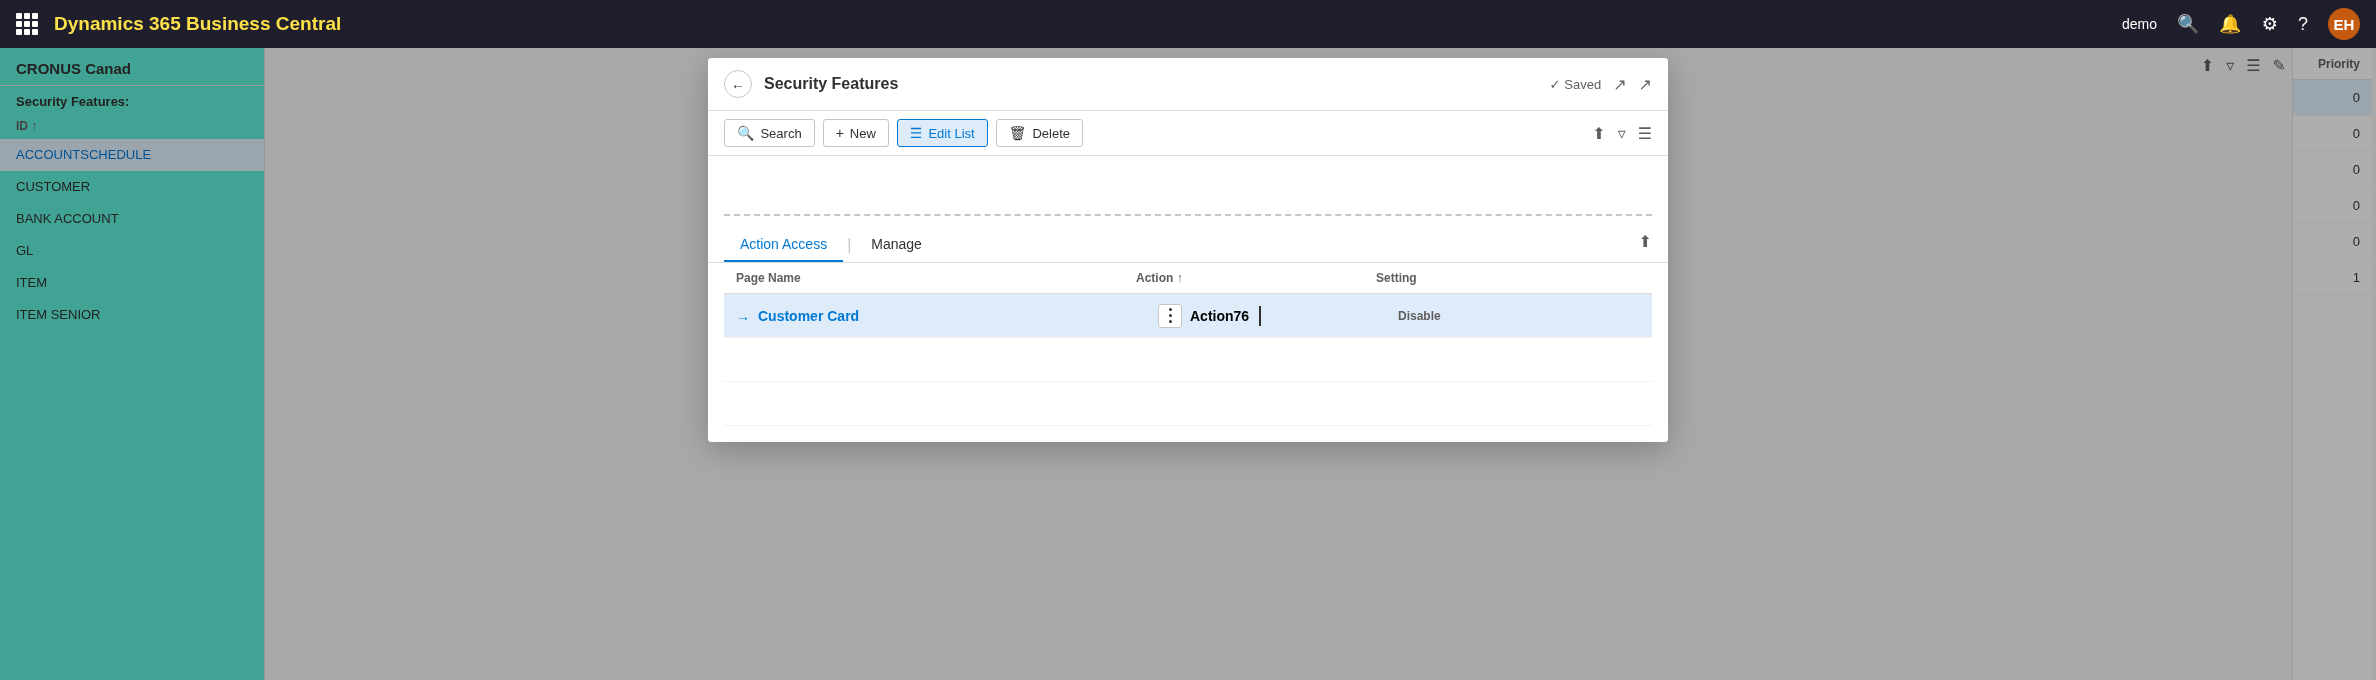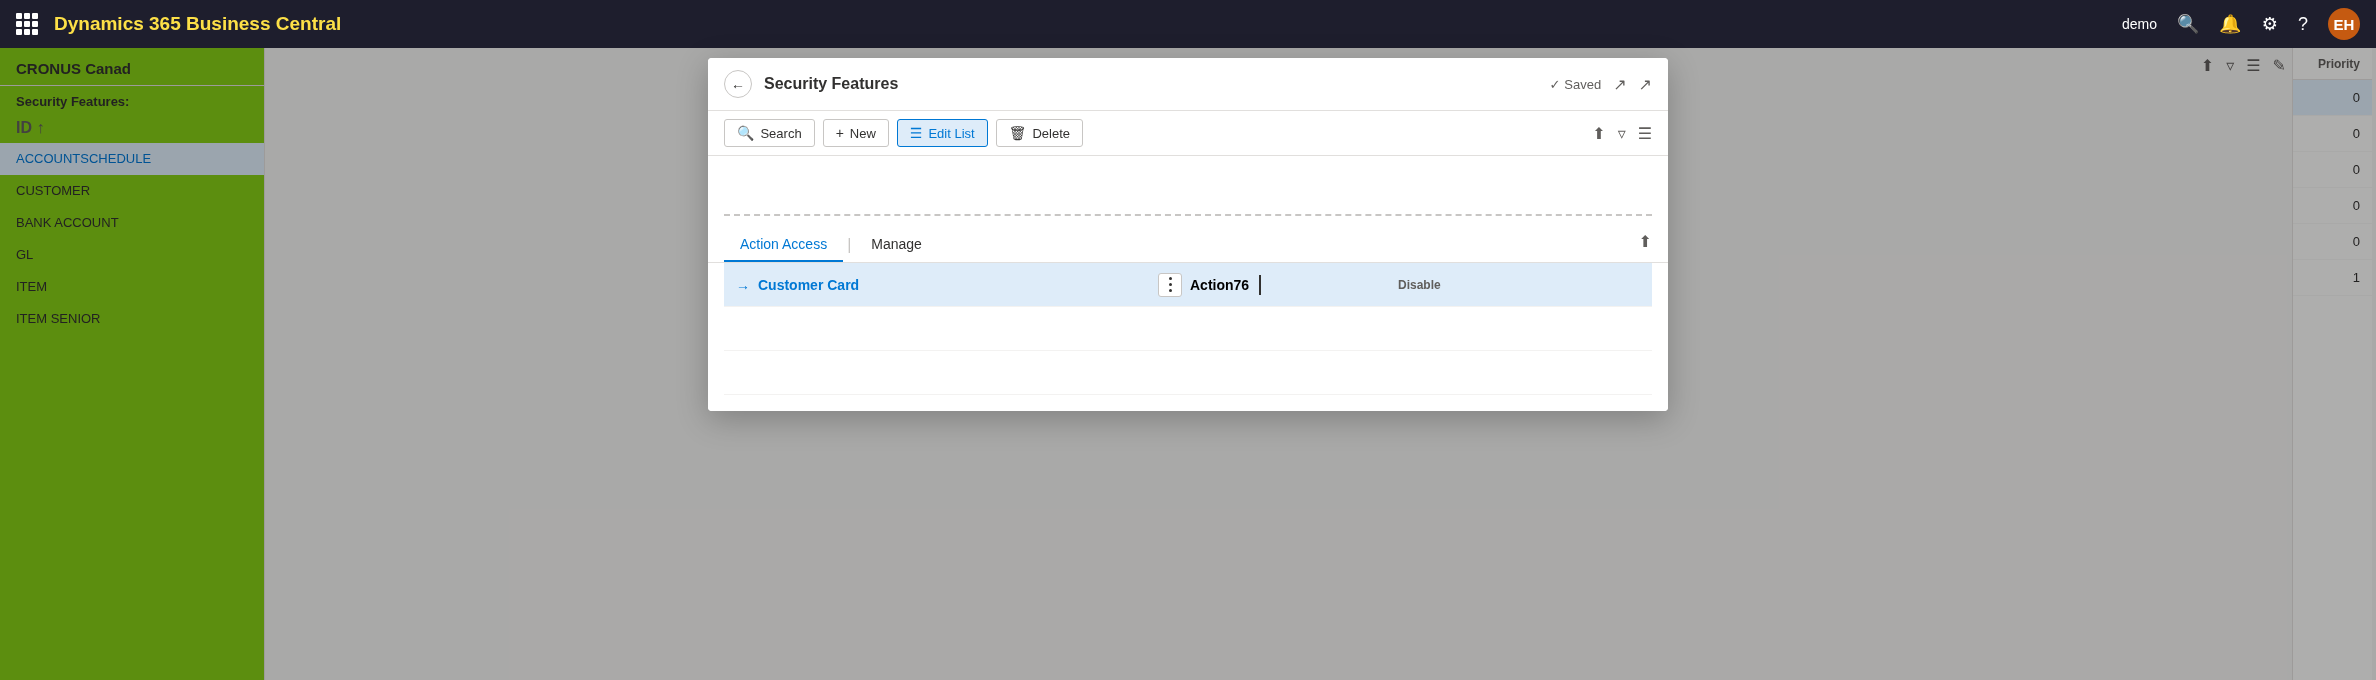--- a/index.html
+++ b/index.html
@@ -68,21 +68,21 @@
     
     .main-area {
       display: flex;
       height: calc(680px - 48px);
       position: relative;
     }
 
     
     .sidebar {
       width: 265px;
-      background: #84cc16;
+      background: #5eead4;
       border-right: 1px solid #e1dfdd;
       display: flex;
       flex-direction: column;
       overflow: hidden;
       flex-shrink: 0;
     }
     .sidebar-header {
       padding: 12px 16px 8px;
       font-size: 15px;
       font-weight: 600;
@@ -103,21 +103,21 @@
       cursor: pointer;
       border-bottom: 1px solid transparent;
     }
     .sidebar-item.active {
       background: #deecf9;
       color: #0078d4;
       font-weight: 500;
     }
     .sidebar-column-header {
       padding: 6px 16px;
-      font-size: 16px;
+      font-size: 12px;
       color: #605e5c;
       font-weight: 600;
       display: flex;
       justify-content: space-between;
     }
 
     
     .right-area {
       flex: 1;
       background: #f3f2f1;
@@ -516,20 +516,33 @@
             <span>Action Access</span>
           </div>
           <span class="modal-tab-separator">|</span>
           <div class="modal-tab">
             <span>Manage</span>
           </div>
           <span class="modal-tab-share" style="margin-left:auto;padding-bottom:8px;cursor:pointer;">⬆</span>
         </div>
 
         <div class="modal-table">
+          <div class="table-header-row">
+            <div class="table-col-page">
+              <span>Page Name</span>
+            </div>
+            <div class="table-col-action">
+              <span class="table-col-action-sort">
+                <span>Action ↑</span>
+              </span>
+            </div>
+            <div class="table-col-setting">
+              <span>Setting</span>
+            </div>
+          </div>
 
           <div class="table-data-row selected">
             <span class="table-row-arrow">→</span>
             <div class="table-col-page">
               <a class="table-row-link">Customer Card</a>
             </div>
             <div class="table-col-action-cell">
               <div class="action-menu-icon">
                 <span class="action-menu-dot"></span>
                 <span class="action-menu-dot"></span>

